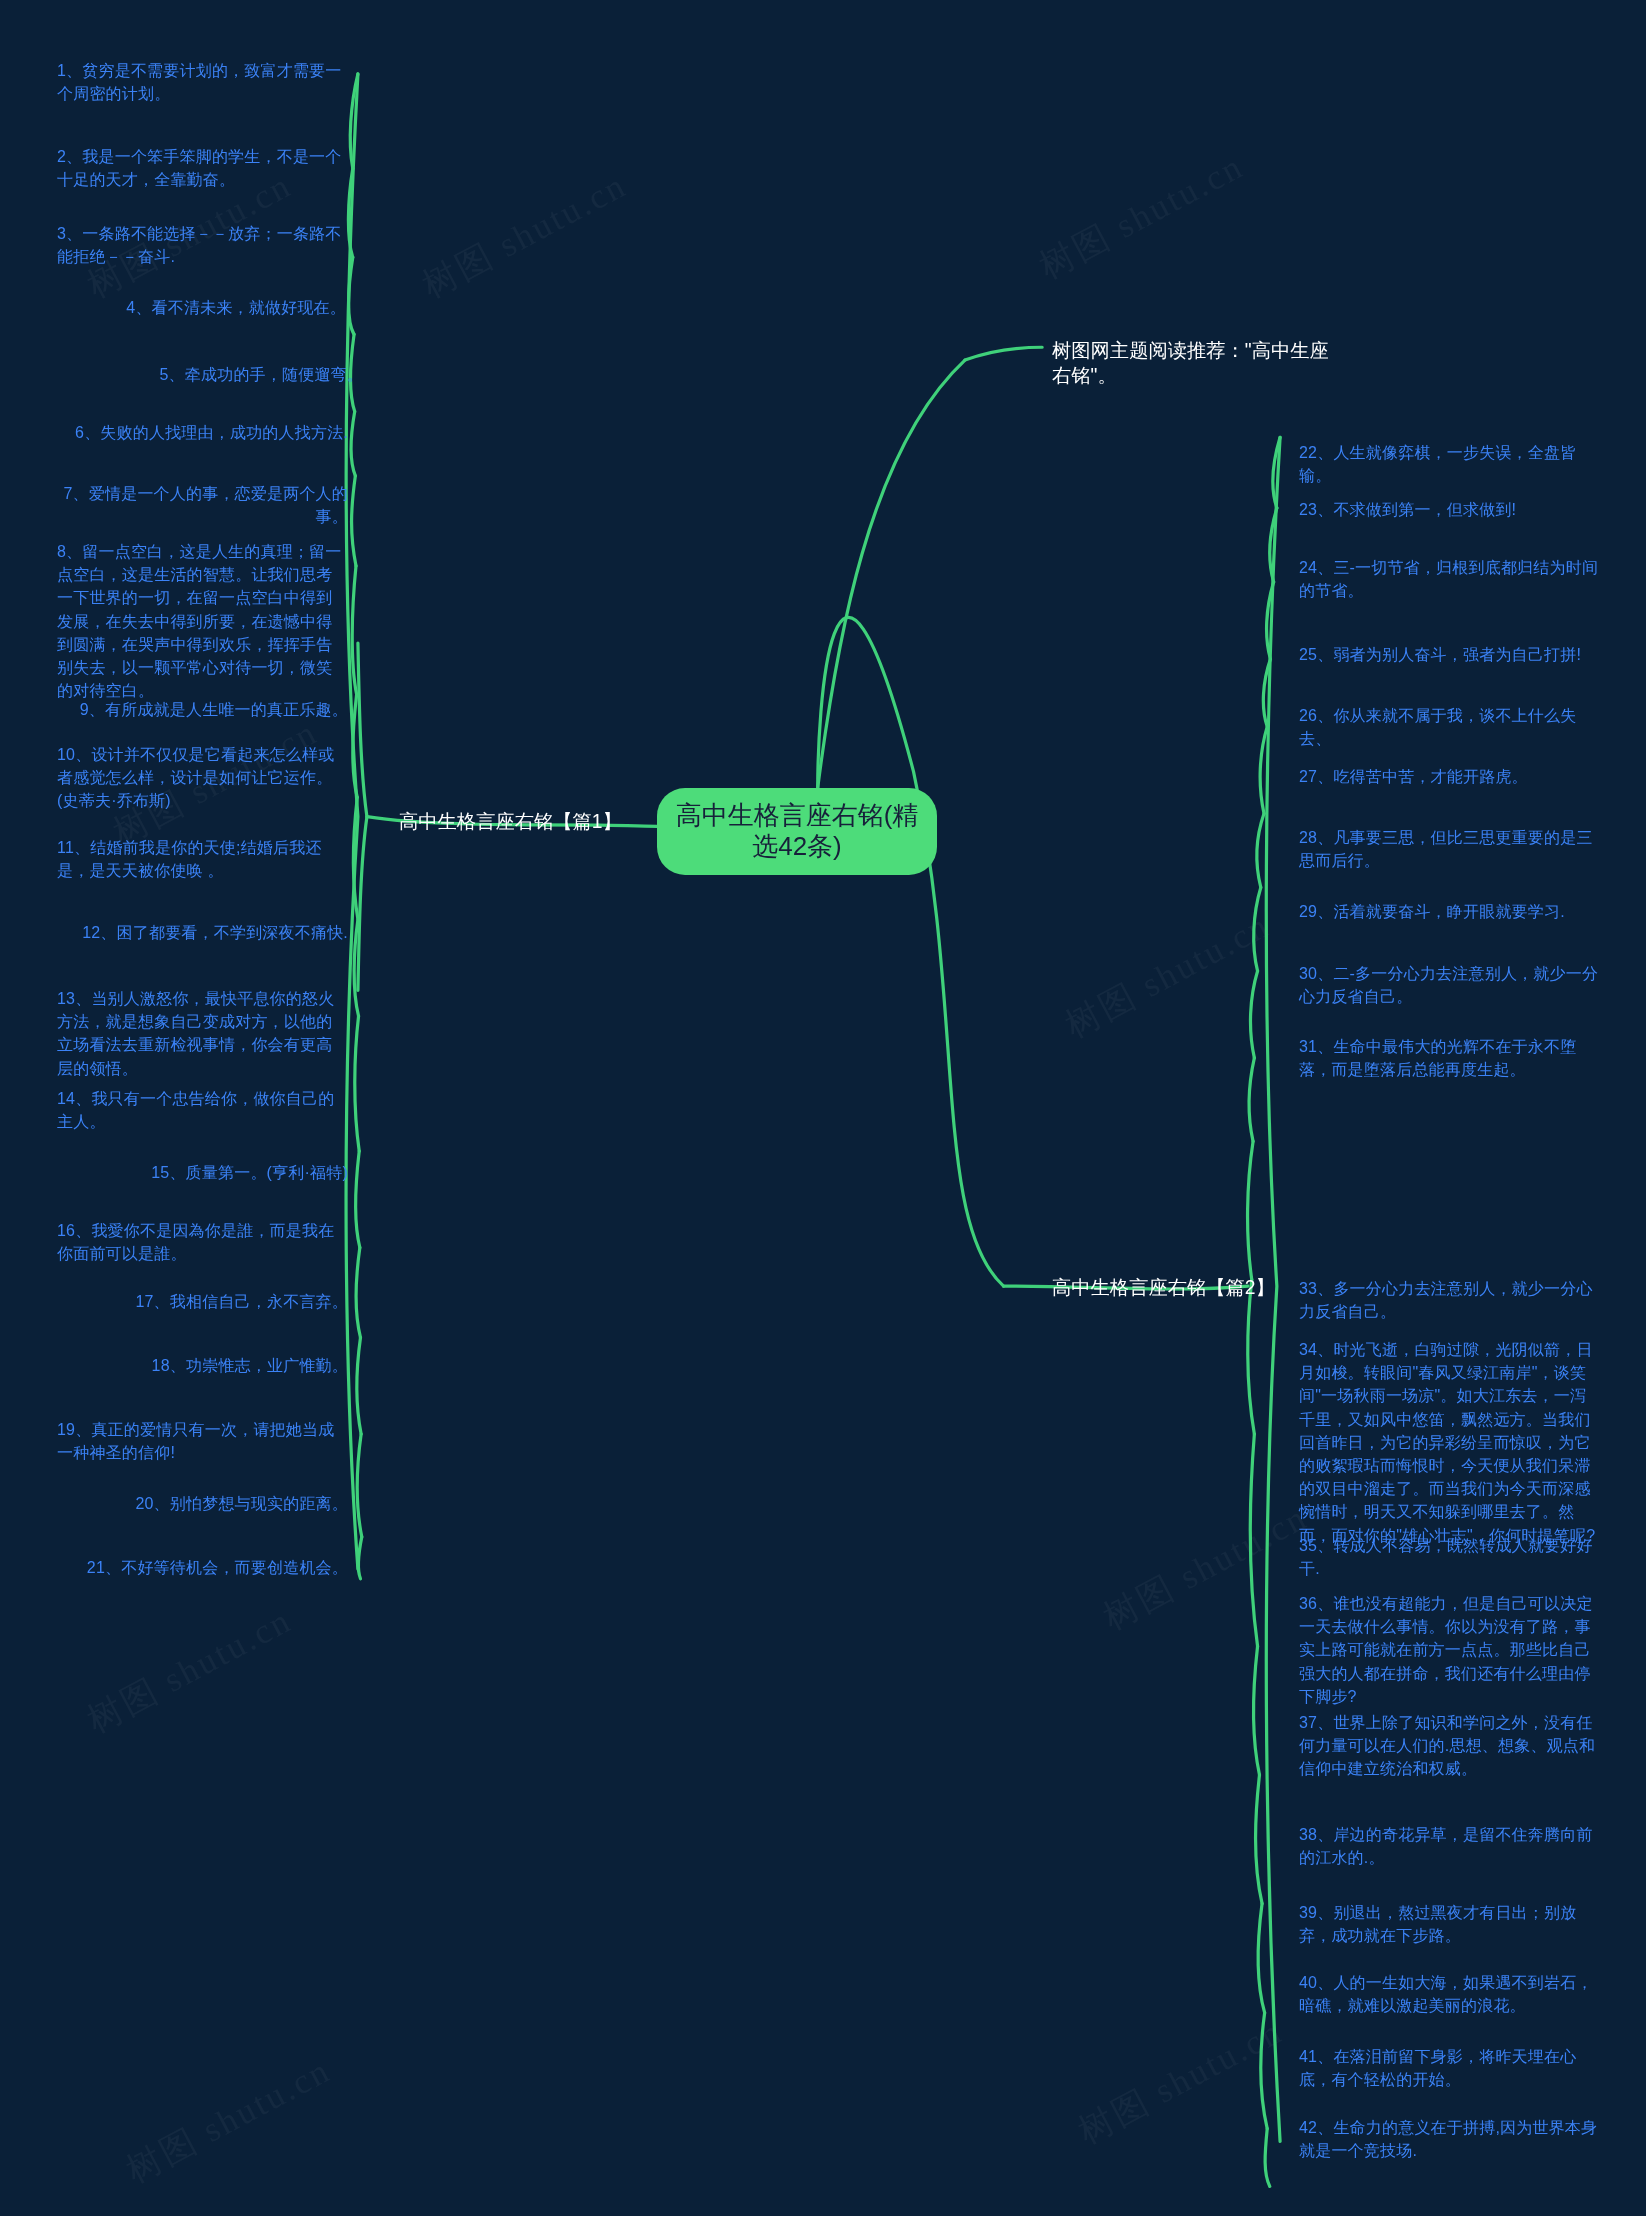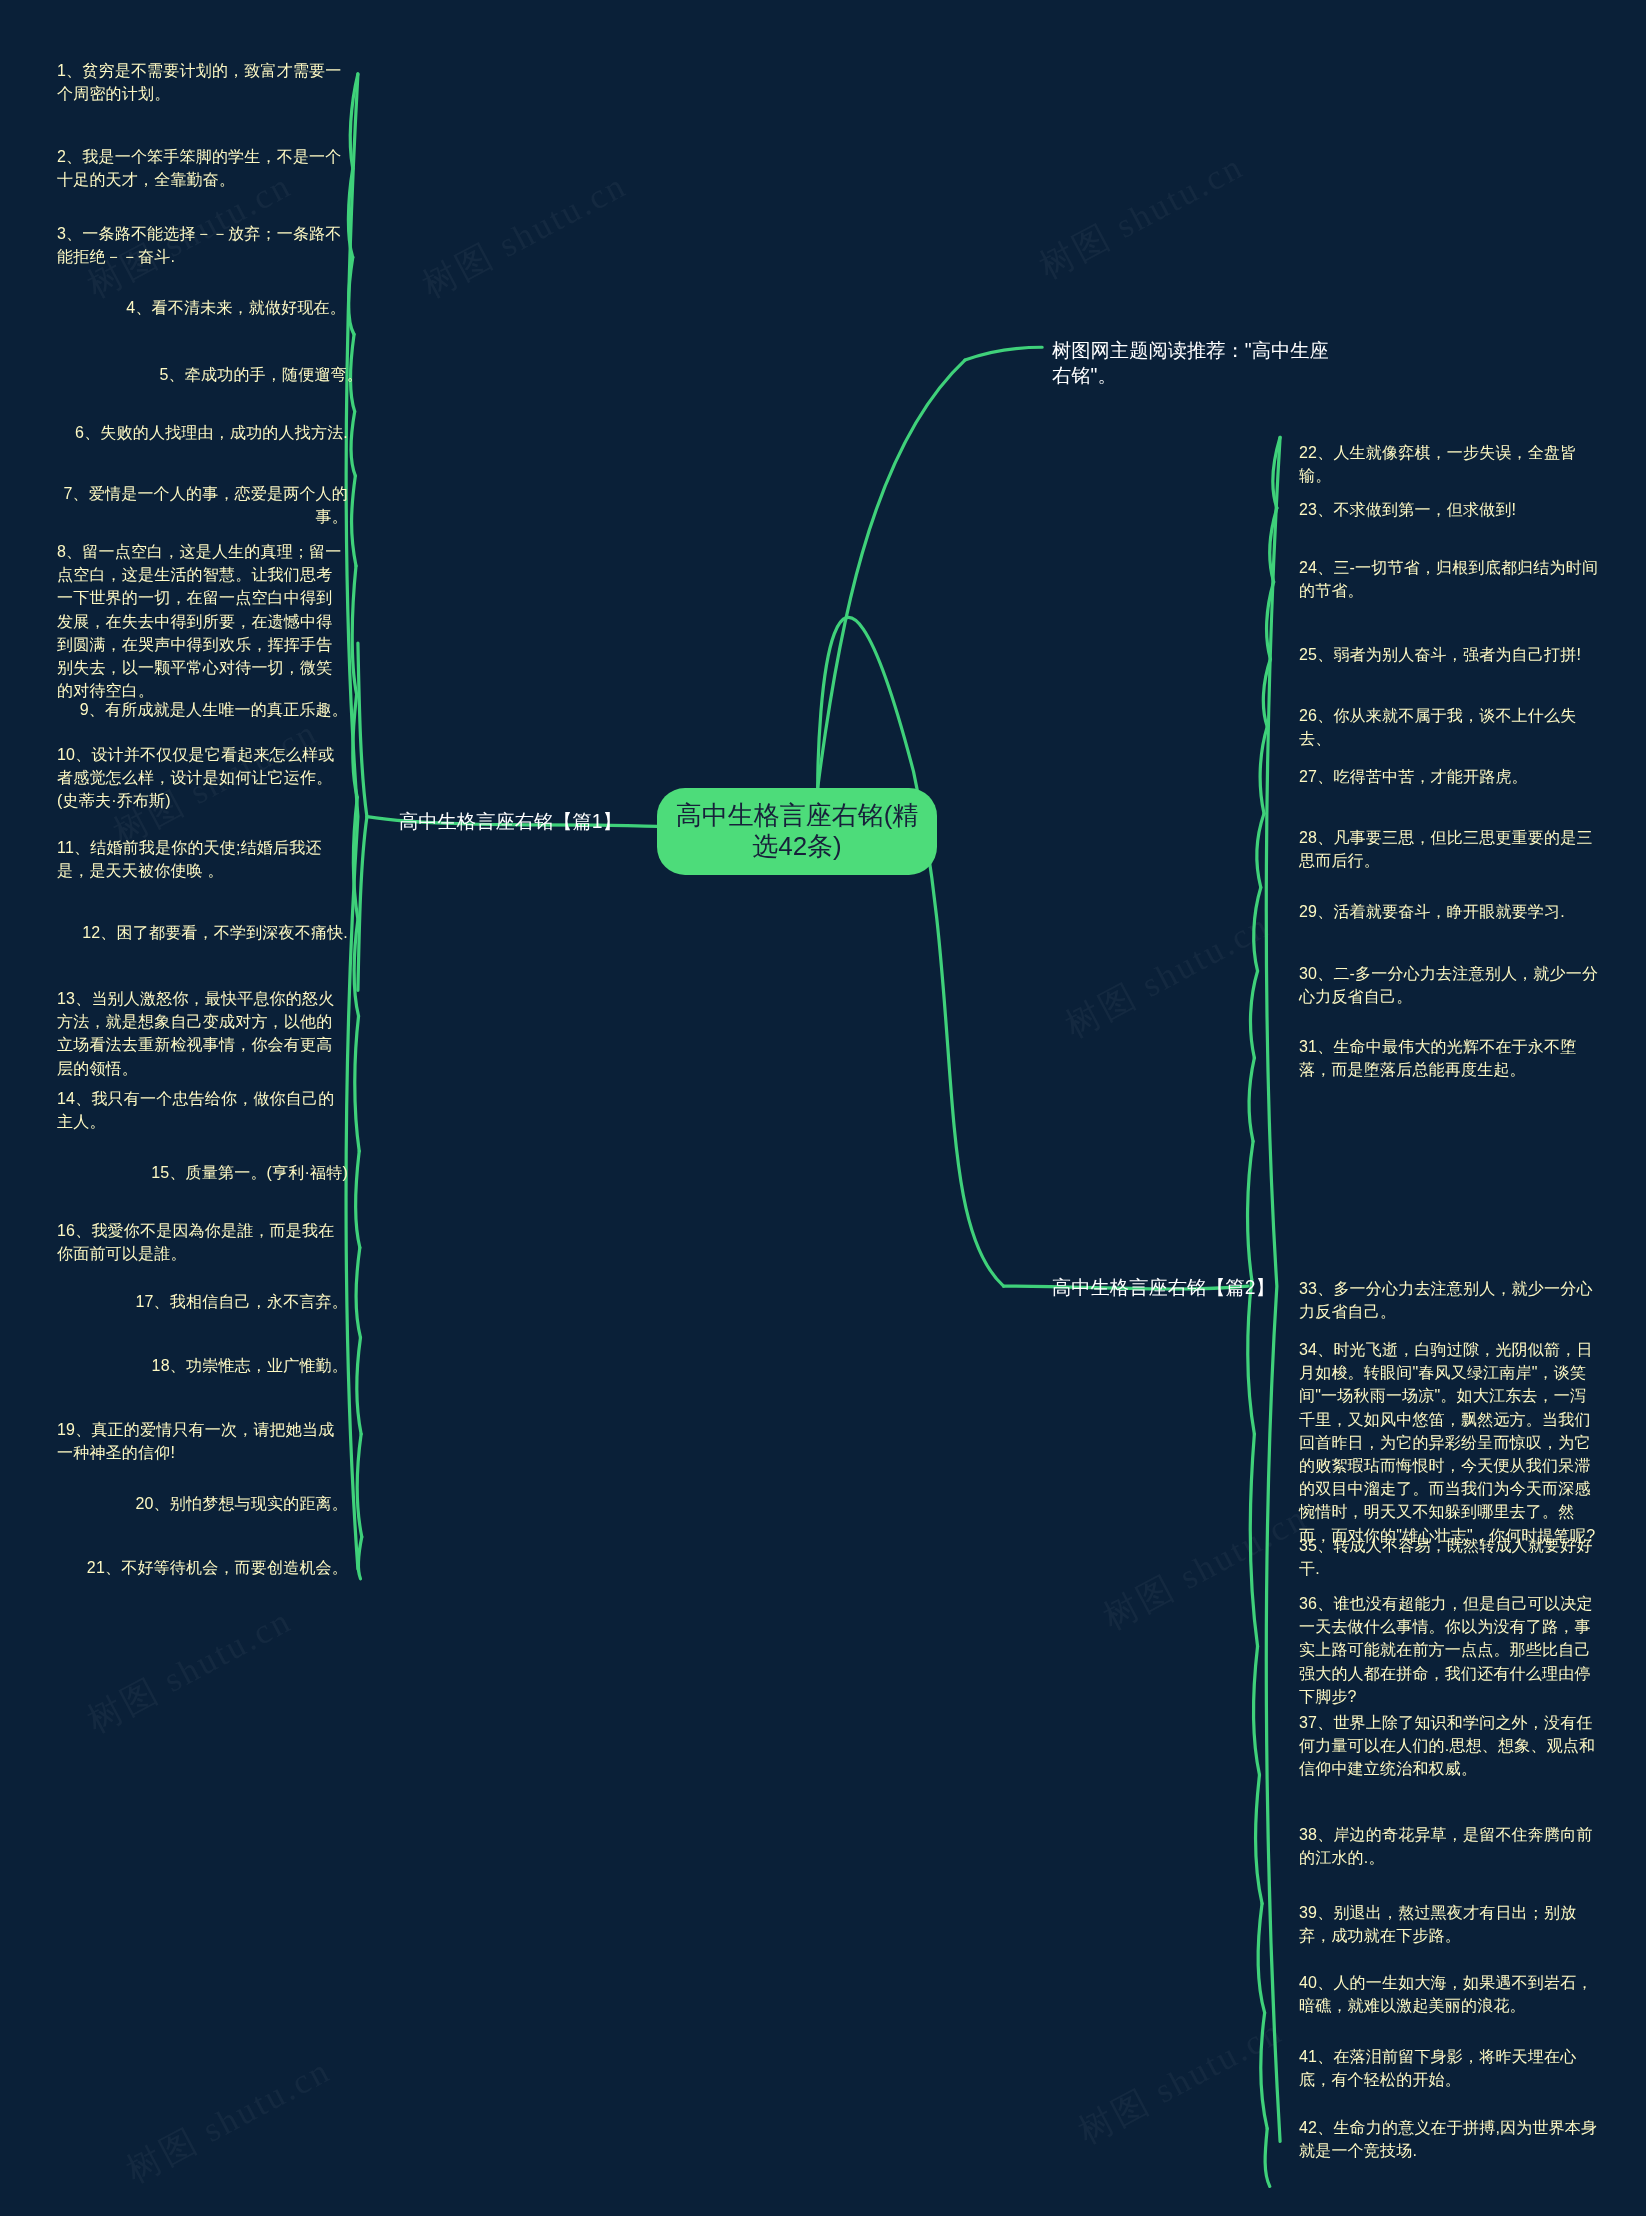--- a/index.html
+++ b/index.html
@@ -57,21 +57,21 @@
     color: #ffffff;
     font-size: 19.3px;
     line-height: 1.3;
     white-space: nowrap;
   }
   .branch-label.wrap { white-space: normal; width: 283px; }
 
   
   .leaf {
     position: absolute;
-    color: #fef9c3;
+    color: #3b82f6;
     font-size: 16px;
     line-height: 1.45;
     letter-spacing: 0.2px;
   }
   .leaf.left  { text-align: left; }
   .leaf.right { text-align: left; }
   .leaf.ralign { text-align: right; }
 </style>
 </head>
 <body>

